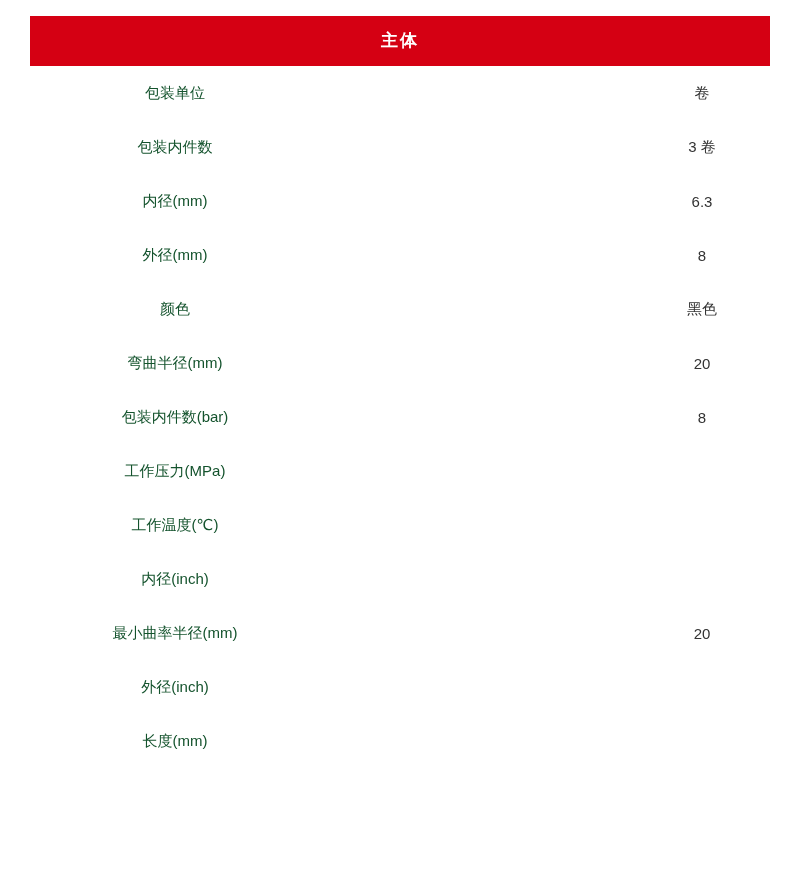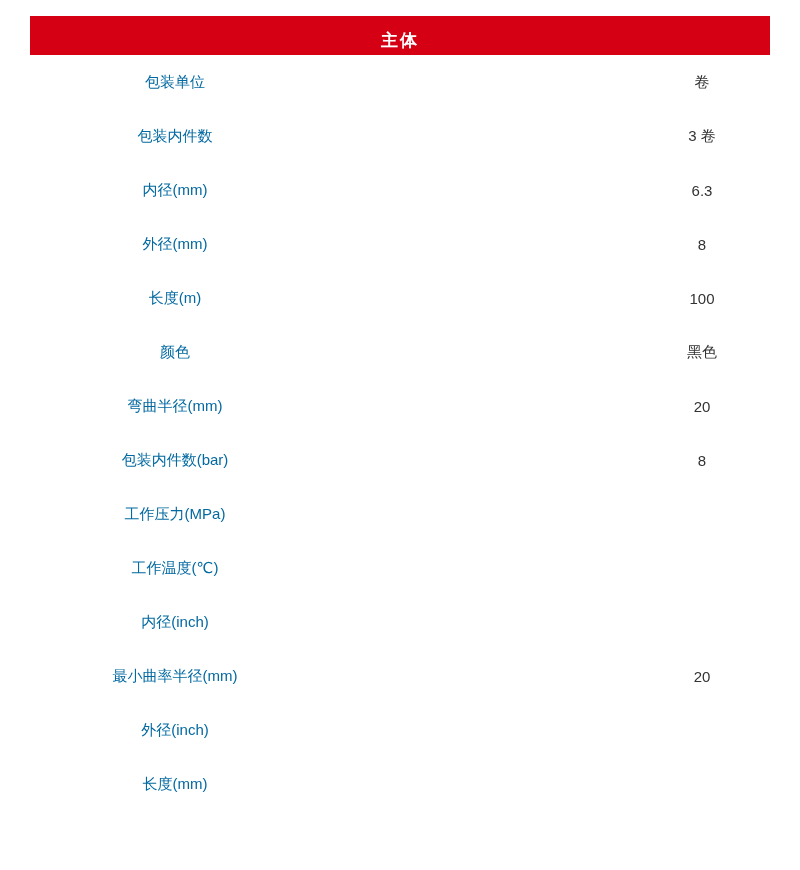--- a/index.html
+++ b/index.html
@@ -18,36 +18,36 @@
     width: 740px;
     margin: 16px auto 0 auto;
   }
   .spec-header {
     background: #d50013;
     color: #ffffff;
     text-align: center;
     font-size: 17px;
     font-weight: bold;
     letter-spacing: 2px;
-    padding: 16px 0 6px 0;
+    padding: 16px 0 17px 0;
     line-height: 1;
   }
   .spec-table {
     width: 100%;
     border-collapse: collapse;
     table-layout: fixed;
   }
   .spec-row {
     height: 54px;
   }
   .spec-label {
     width: 290px;
     text-align: center;
     font-size: 15px;
-    color: #0369a1;
+    color: #14532d;
     padding: 0;
     vertical-align: middle;
     white-space: nowrap;
   }
   .spec-spacer {
     width: 310px;
   }
   .spec-value {
     width: 140px;
     text-align: center;
@@ -77,25 +77,20 @@
       </tr>
       <tr class="spec-row">
         <td class="spec-label">内径(mm)</td>
         <td class="spec-spacer"></td>
         <td class="spec-value">6.3</td>
       </tr>
       <tr class="spec-row">
         <td class="spec-label">外径(mm)</td>
         <td class="spec-spacer"></td>
         <td class="spec-value">8</td>
-      </tr>
-      <tr class="spec-row">
-        <td class="spec-label">长度(m)</td>
-        <td class="spec-spacer"></td>
-        <td class="spec-value">100</td>
       </tr>
       <tr class="spec-row">
         <td class="spec-label">颜色</td>
         <td class="spec-spacer"></td>
         <td class="spec-value">黑色</td>
       </tr>
       <tr class="spec-row">
         <td class="spec-label">弯曲半径(mm)</td>
         <td class="spec-spacer"></td>
         <td class="spec-value">20</td>

